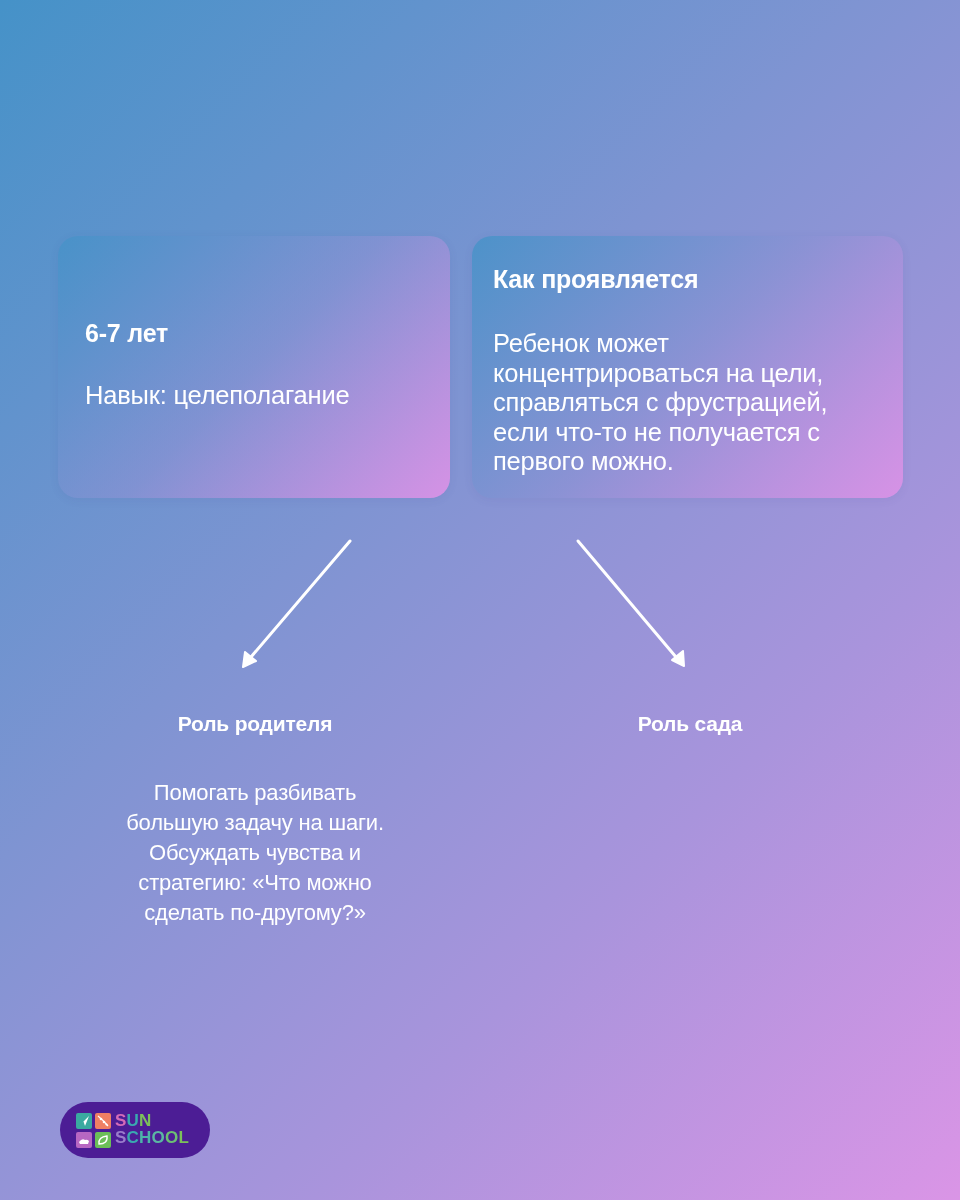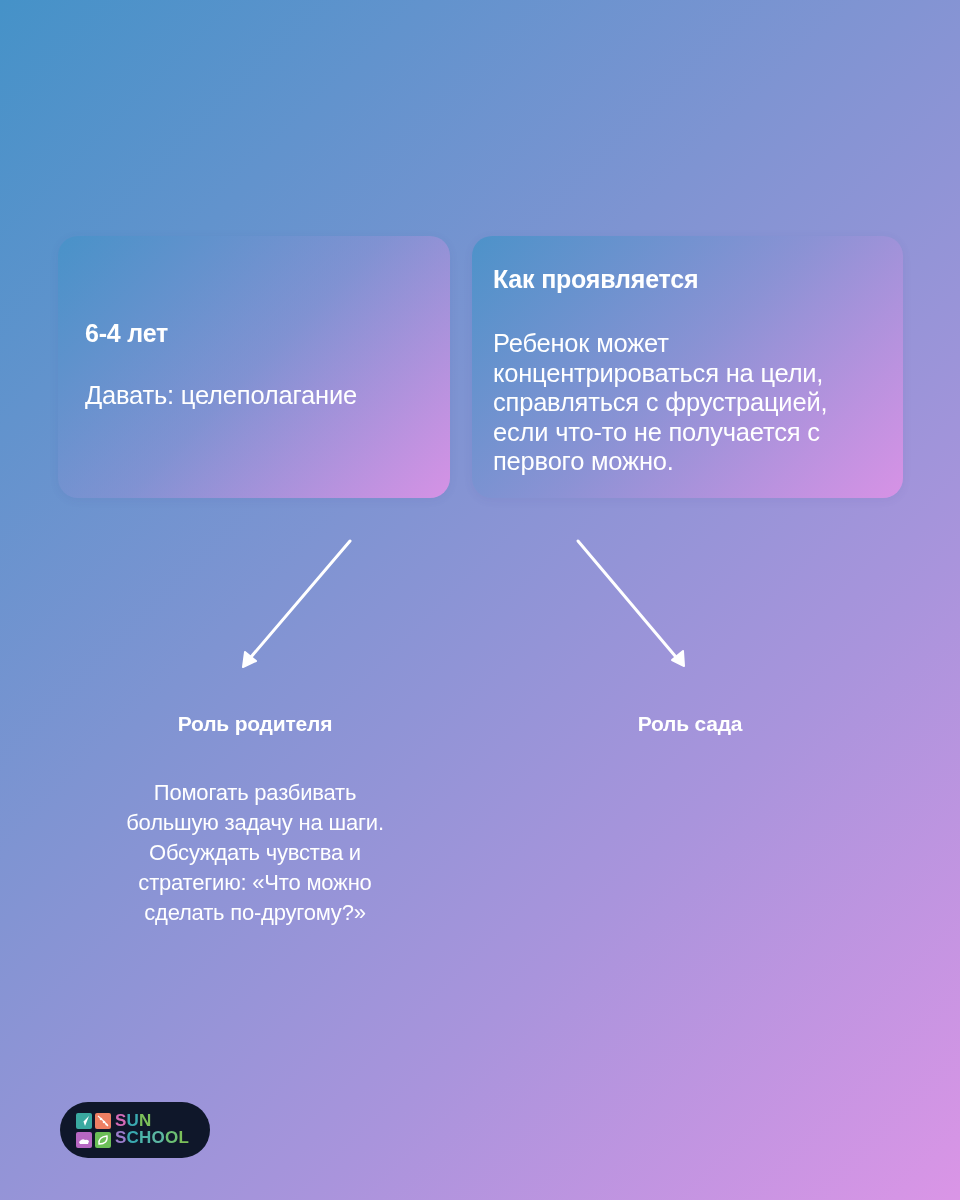--- a/index.html
+++ b/index.html
@@ -25,34 +25,34 @@
     .arrows { position: absolute; left: 0; top: 0; width: 960px; height: 1200px; pointer-events: none; }
 
     .role { position: absolute; text-align: center; }
     #role-parent { left: 45px; width: 420px; top: 708px; }
     #role-garden { left: 480px; width: 420px; top: 708px; }
     .role-title { font-weight: bold; font-size: 21px; line-height: 32px; letter-spacing: -0.2px; }
     .role-body { font-size: 22px; line-height: 30px; margin-top: 38px; letter-spacing: -0.2px; white-space: pre-line; }
 
     #logo {
       position: absolute; left: 60px; top: 1102px; width: 150px; height: 56px;
-      background: #0f172a; border-radius: 28px;
+      background: #4c1d95; border-radius: 28px;
       display: flex; align-items: center; padding-left: 16px; box-sizing: border-box;
     }
     .logo-tiles { display: grid; grid-template-columns: 16px 16px; grid-template-rows: 16px 16px; gap: 3px; }
     .tile { border-radius: 2px; display: flex; align-items: center; justify-content: center; font-size: 10px; color: #fff; line-height: 1; }
     .logo-text { margin-left: 4px; font-weight: bold; font-size: 17px; line-height: 16px; letter-spacing: 0.2px; }
     .logo-text div { height: 17px; }
   </style>
 </head>
 <body>
 
 <div id="card-left" class="card">
-  <div class="card-title">6-4 лет</div>
-  <div class="card-body">Давать: целеполагание</div>
+  <div class="card-title">6-7 лет</div>
+  <div class="card-body">Навык: целеполагание</div>
 </div>
 
 <div id="card-right" class="card">
   <div class="card-title">Как проявляется</div>
   <div class="card-body">Ребенок может концентрироваться на цели, справляться с фрустрацией, если что-то не получается с первого можно.</div>
 </div>
 
 <svg class="arrows" viewBox="0 0 960 1200">
   <g stroke="#ffffff" stroke-width="3" fill="none" stroke-linecap="round">
     <line x1="350" y1="541" x2="245" y2="664"></line>

